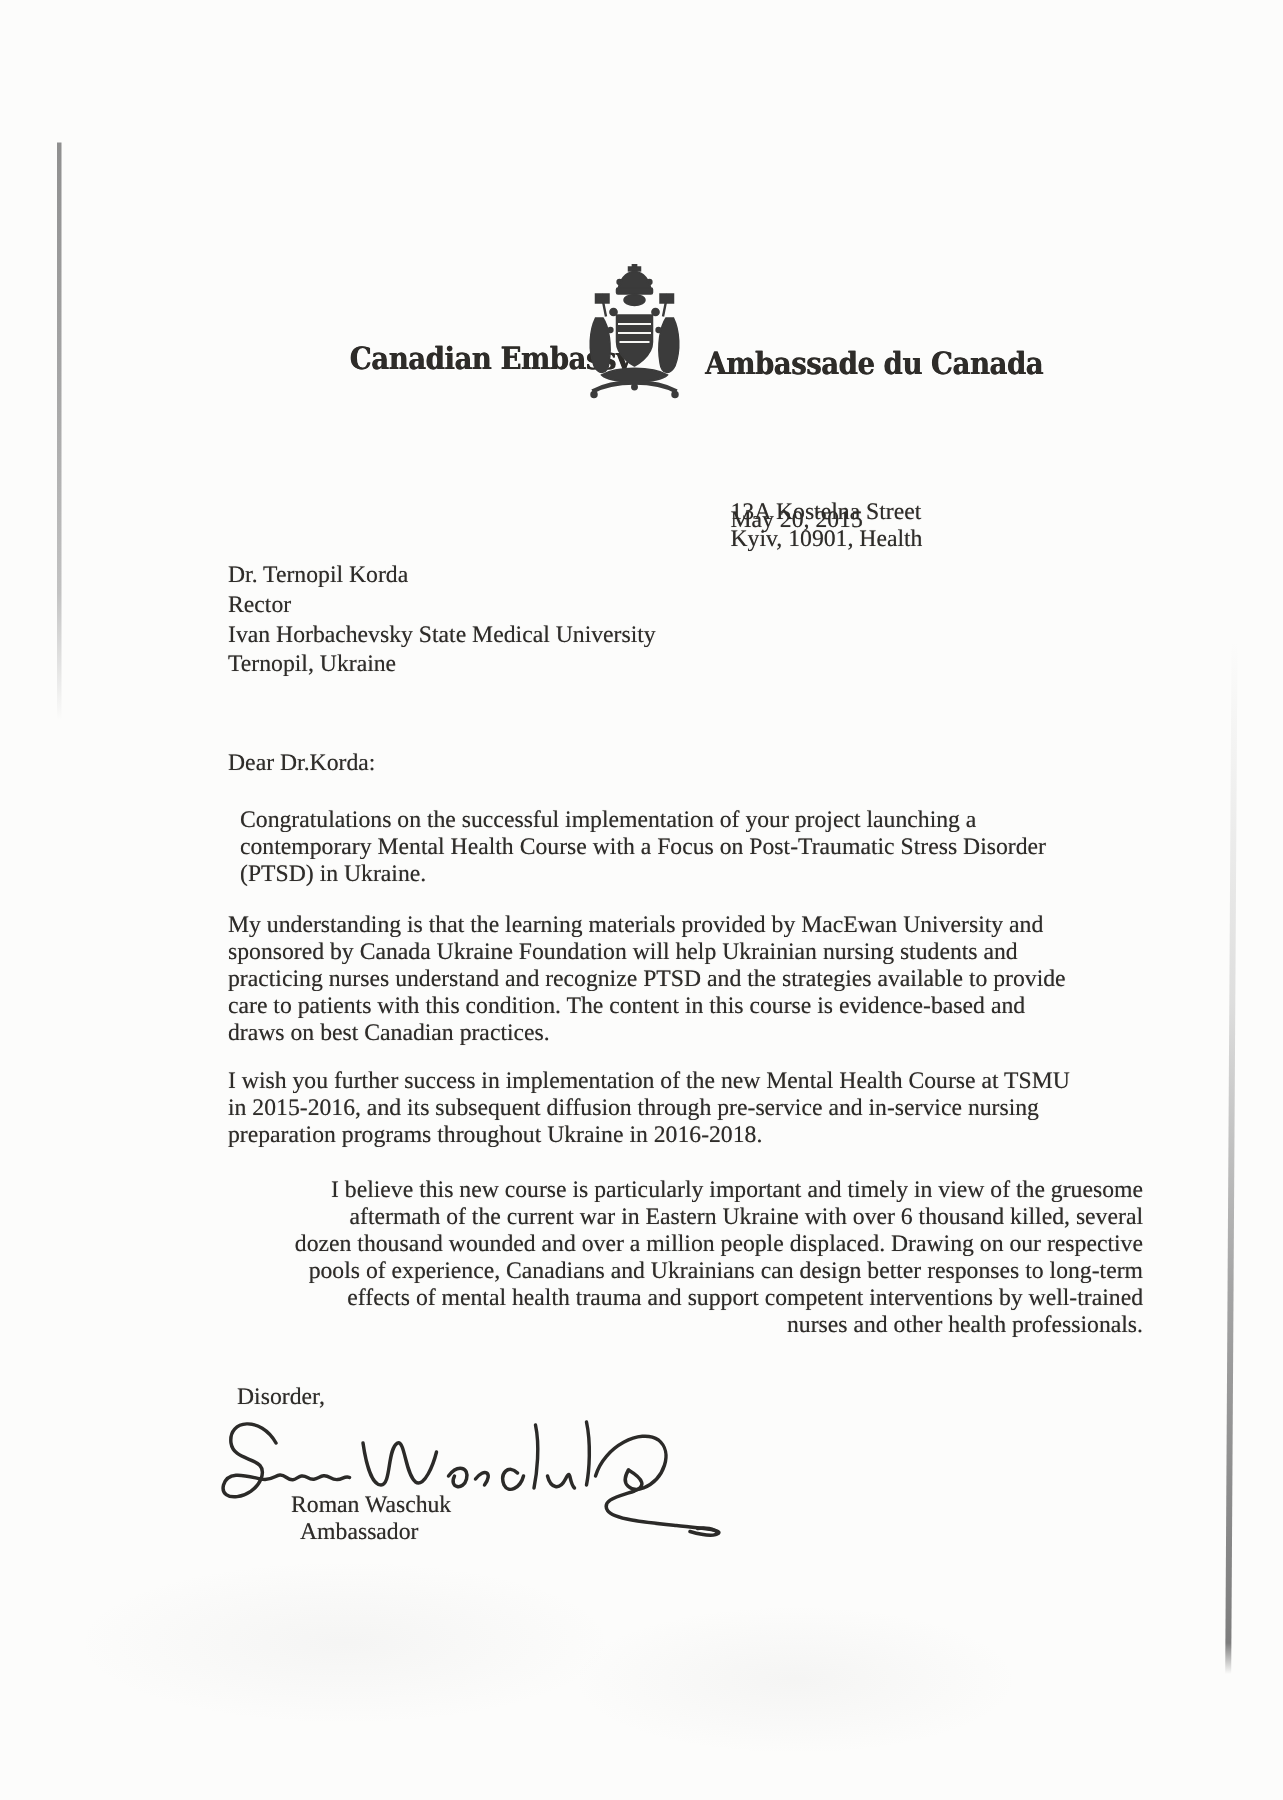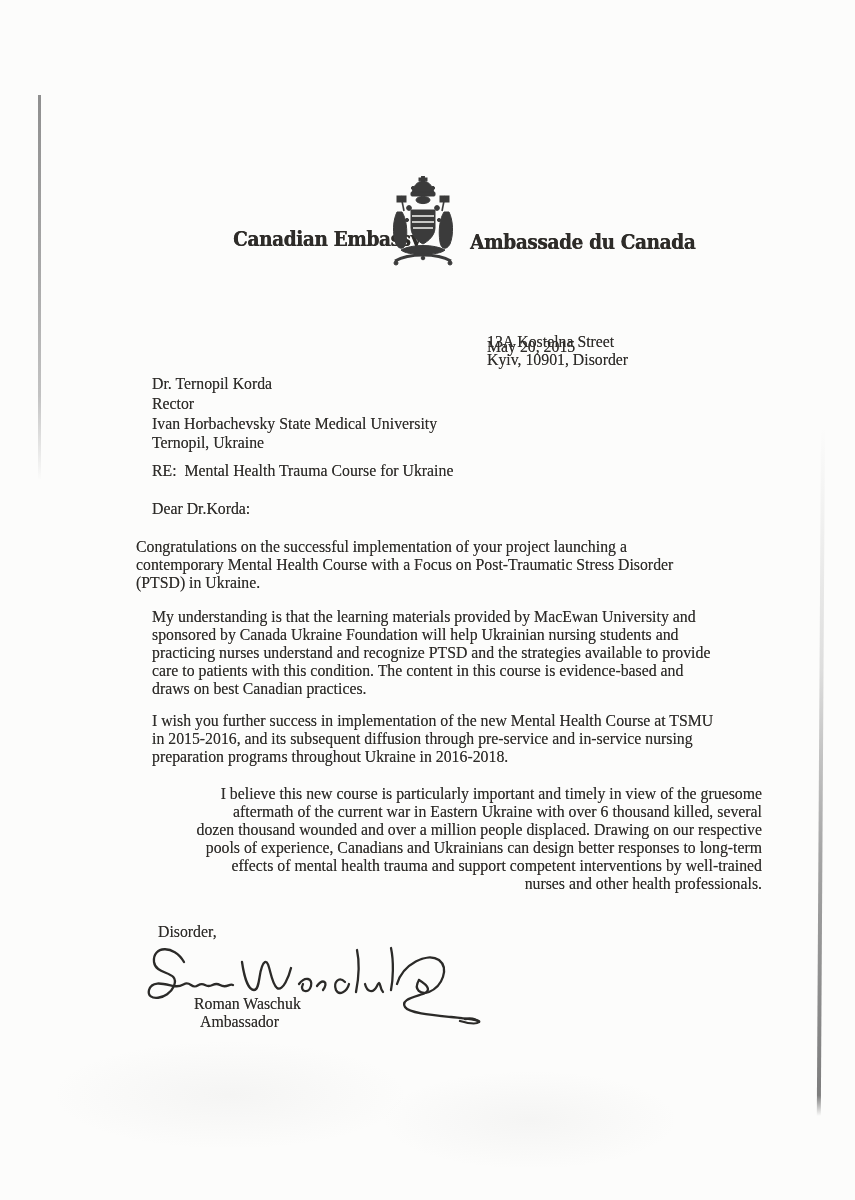--- a/index.html
+++ b/index.html
@@ -104,36 +104,35 @@
           <circle cx="34" cy="82" r="1.8"></circle>
         </g>
       </svg>
     </div>
 
     <div class="blackletter" style="left:470px; top:230px;">Ambassade du Canada</div>
   </div>
 
   <div>
     <div class="txt sender-line" style="left:487px; top:285px;">13A Kostelna Street</div>
-    <div class="txt sender-line" style="left:487px; top:303px;">Kyiv, 10901, Disorder</div>
+    <div class="txt sender-line" style="left:487px; top:303px;">Kyiv, 10901, Health</div>
     <div class="txt" style="left:487px; top:338px;">May 20, 2015</div>
   </div>
 
   <div>
     <div class="txt recipient-line" style="left:152px; top:374px;">Dr. Ternopil Korda</div>
     <div class="txt recipient-line" style="left:152px; top:394px;">Rector</div>
     <div class="txt recipient-line" style="left:152px; top:414px;">Ivan Horbachevsky State Medical University</div>
     <div class="txt recipient-line" style="left:152px; top:433px;">Ternopil, Ukraine</div>
   </div>
 
-  <div class="txt" style="left:152px; top:462px;">RE:  Mental Health Trauma Course for Ukraine</div>
 
   <div class="txt" style="left:152px; top:500px;">Dear Dr.Korda:</div>
 
-  <div class="txt para" style="left:136px; top:538px;">Congratulations on the successful implementation of your project launching a
+  <div class="txt para" style="left:160px; top:538px;">Congratulations on the successful implementation of your project launching a
 contemporary Mental Health Course with a Focus on Post-Traumatic Stress Disorder
 (PTSD) in Ukraine.</div>
   <div class="txt para" style="left:152px; top:608px;">My understanding is that the learning materials provided by MacEwan University and
 sponsored by Canada Ukraine Foundation will help Ukrainian nursing students and
 practicing nurses understand and recognize PTSD and the strategies available to provide
 care to patients with this condition. The content in this course is evidence-based and
 draws on best Canadian practices.</div>
   <div class="txt para" style="left:152px; top:712px;">I wish you further success in implementation of the new Mental Health Course at TSMU
 in 2015-2016, and its subsequent diffusion through pre-service and in-service nursing
 preparation programs throughout Ukraine in 2016-2018.</div>

